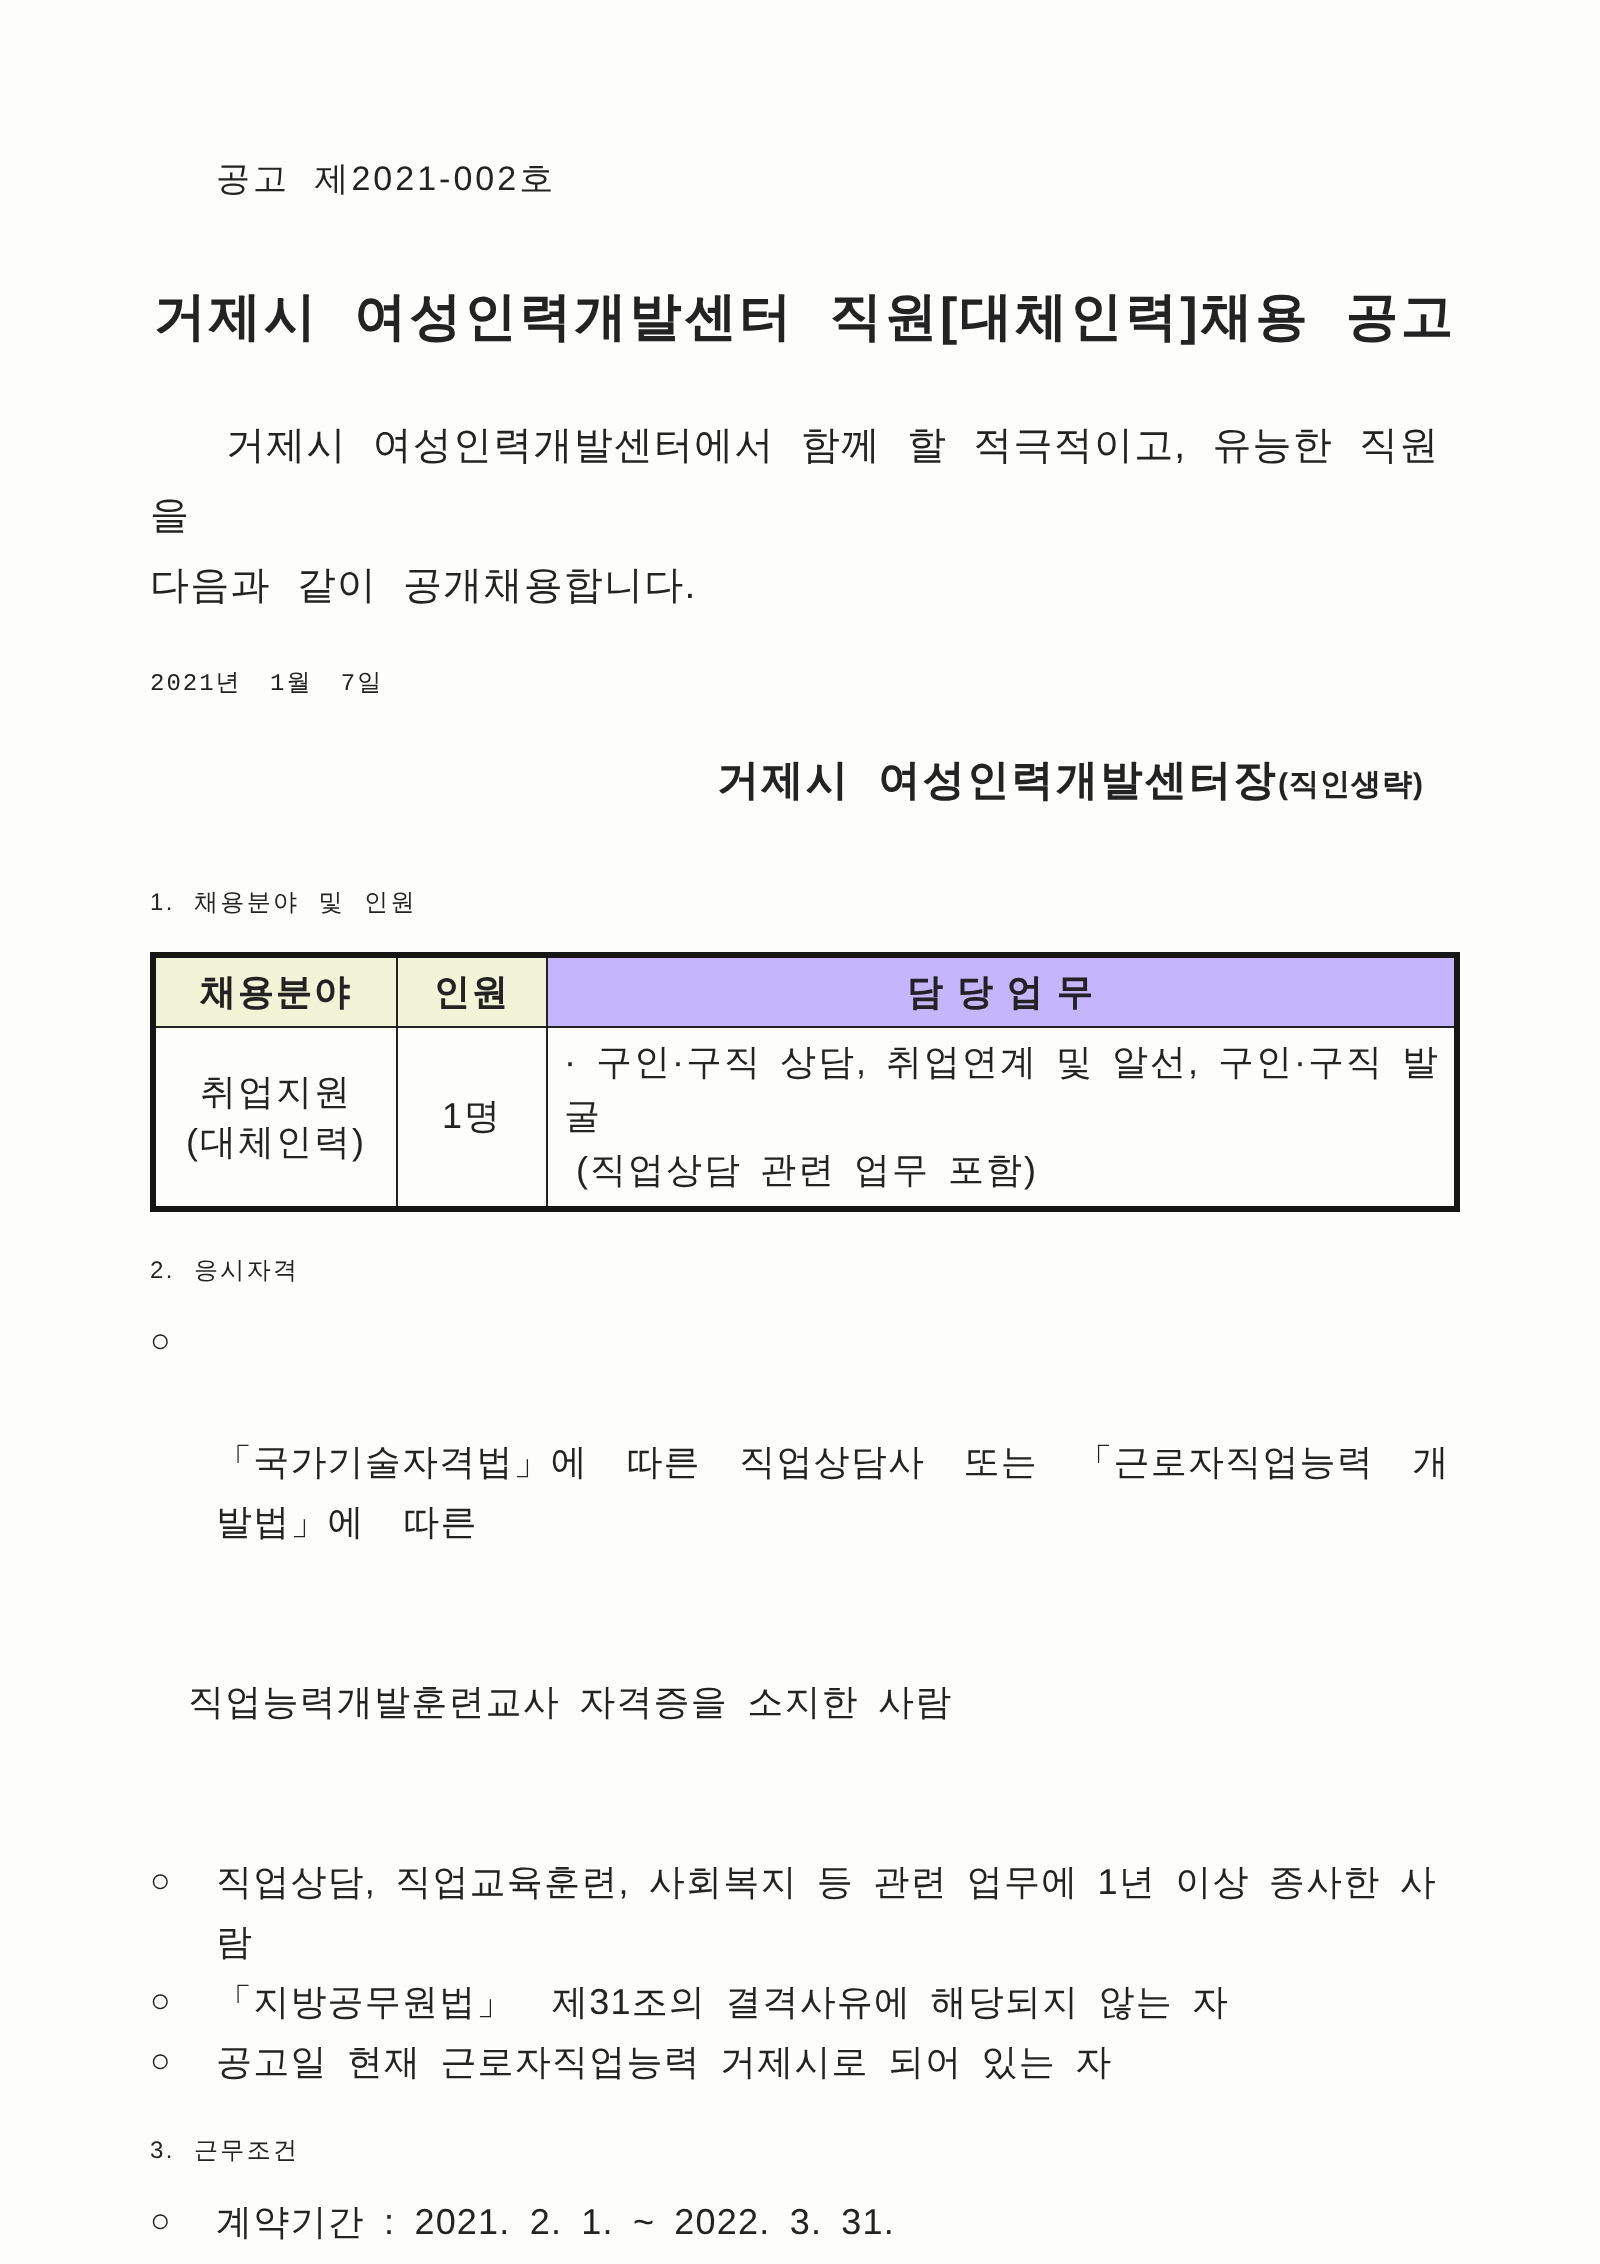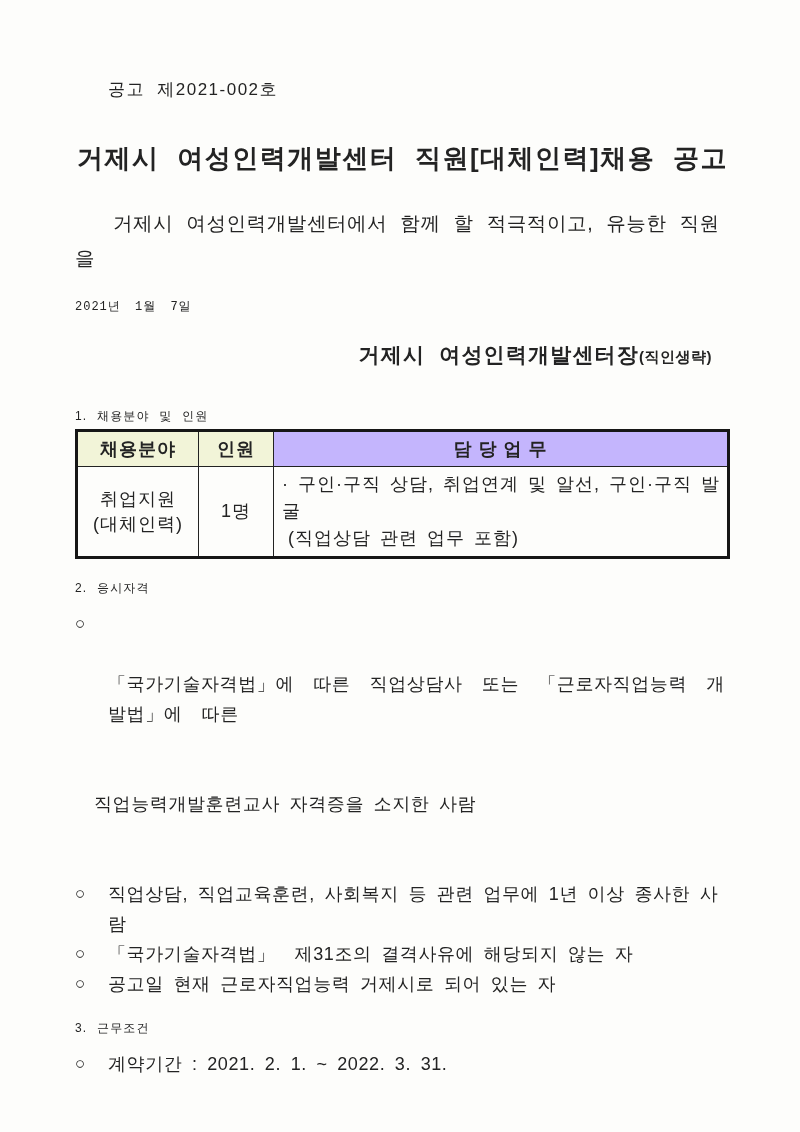--- a/index.html
+++ b/index.html
@@ -75,20 +75,21 @@
     font-weight: normal;
     letter-spacing: 1.2px;
     word-spacing: 5px;
     line-height: 26px;
   }
   .sec1 { margin-top: 34px; }
   .sec2 { margin-top: 16px; }
   .sec3 { margin-top: 16px; }
 
   table.recruit-table {
+    margin-top: 12px;
     width: 100%;
     border-collapse: collapse;
     border: 3px solid #161616;
   }
   .recruit-table th, .recruit-table td {
     border: 1.5px solid #222;
     font-size: 18px;
     letter-spacing: 1px;
   }
   .recruit-table th {
@@ -134,20 +135,21 @@
 <body>
 
 <div class="sheet">
 
   <div class="doc-number">공고 제2021-002호</div>
 
   <div class="doc-title">거제시 여성인력개발센터 직원[대체인력]채용 공고</div>
 
   <div class="intro">
     <div class="indent">거제시 여성인력개발센터에서 함께 할 적극적이고, 유능한 직원을</div>
+    <div>다음과 같이 공개채용합니다.</div>
   </div>
 
   <div class="date-line">2021년 1월 7일</div>
 
   <div class="signature-line"><span>거제시 여성인력개발센터장</span><span class="sign-note">(직인생략)</span></div>
 
   <div class="sec1">
     <div class="sec-heading">1. 채용분야 및 인원</div>
     <table class="recruit-table">
       <tbody>
@@ -180,21 +182,21 @@
           <div>「국가기술자격법」에  따른  직업상담사  또는  「근로자직업능력  개발법」에  따른</div>
           <div class="cont-q">직업능력개발훈련교사 자격증을 소지한 사람</div>
         </div>
       </div>
       <div class="item">
         <span class="marker">○</span>
         <div class="item-text">직업상담, 직업교육훈련, 사회복지 등 관련 업무에 1년 이상 종사한 사람</div>
       </div>
       <div class="item">
         <span class="marker">○</span>
-        <div class="item-text">「국가기술자격법」  제31조의 결격사유에 해당되지 않는 자</div>
+        <div class="item-text">「지방공무원법」  제31조의 결격사유에 해당되지 않는 자</div>
       </div>
       <div class="item">
         <span class="marker">○</span>
         <div class="item-text">공고일 현재 근로자직업능력 거제시로 되어 있는 자</div>
       </div>
     </div>
   </div>
 
   <div class="sec3">
     <div class="sec-heading">3. 근무조건</div>

